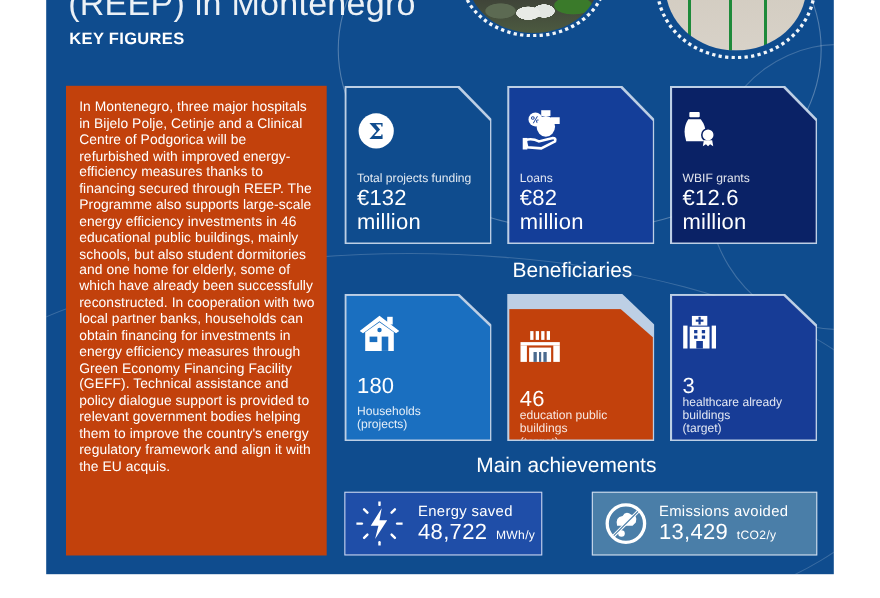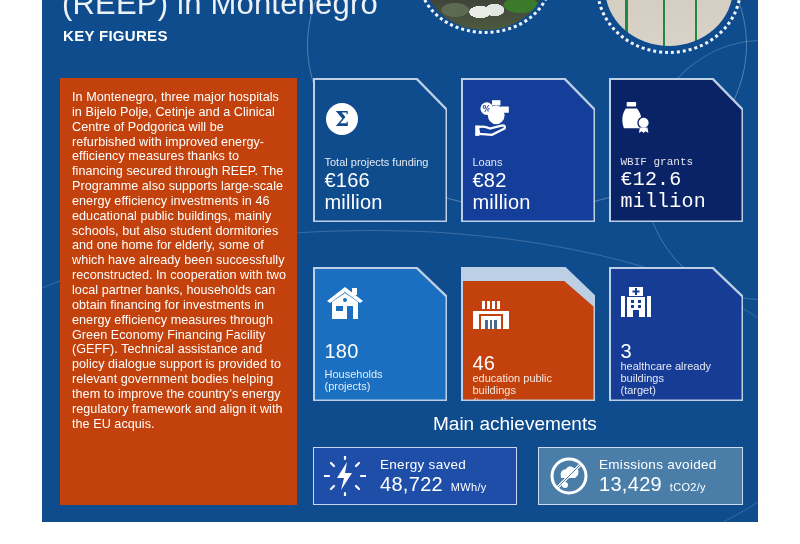--- a/index.html
+++ b/index.html
@@ -99,21 +99,21 @@
     <p>In Montenegro, three major hospitals in Bijelo Polje, Cetinje and a Clinical Centre of Podgorica will be refurbished with improved energy-efficiency measures thanks to financing secured through REEP. The Programme also supports large-scale energy efficiency investments in 46 educational public buildings, mainly schools, but also student dormitories and one home for elderly, some of which have already been successfully reconstructed. In cooperation with two local partner banks, households can obtain financing for investments in energy efficiency measures through Green Economy Financing Facility (GEFF). Technical assistance and policy dialogue support is provided to relevant government bodies helping them to improve the country's energy regulatory framework and align it with the EU acquis.</p>
   </div>
 
   <div class="card card-border" style="left:271px; top:78px; height:144px;">
     <div class="card-inner" style="background:#0f4c8e;">
       <svg class="card-icon" viewBox="0 0 34 34">
         <circle cx="17" cy="17" r="16" fill="#ffffff"></circle>
         <text x="17" y="24" text-anchor="middle" font-family="DejaVu Serif, serif" font-size="20" font-weight="bold" fill="#0f4c8e">Σ</text>
       </svg>
       <div class="card-label" style="top:76px;">Total projects funding</div>
-      <div class="card-value" style="top:89px;">€166</div>
+      <div class="card-value" style="top:89px;">€132</div>
       <div class="card-value" style="top:111px;">million</div>
     </div>
   </div>
 
   <div class="card card-border" style="left:419px; top:78px; height:144px;">
     <div class="card-inner" style="background:#143e99;">
       <svg class="card-icon" viewBox="0 0 36 40" style="top:16px; width:38px; height:42px;">
         <circle cx="13" cy="12" r="6" fill="#fff"></circle>
         <text x="13" y="15" text-anchor="middle" font-size="8" font-weight="bold" fill="#143e99" font-family="DejaVu Sans, sans-serif">%</text>
         <ellipse cx="22" cy="18" rx="8" ry="9" fill="#fff"></ellipse>
@@ -122,33 +122,34 @@
         <path d="M4 30 Q10 28 16 31 L28 28 Q31 28 30 31 L18 37 L6 36 Z" fill="none" stroke="#fff" stroke-width="2.2"></path>
         <rect x="2" y="28" width="4" height="10" fill="#fff"></rect>
       </svg>
       <div class="card-label" style="top:76px;">Loans</div>
       <div class="card-value" style="top:89px;">€82</div>
       <div class="card-value" style="top:111px;">million</div>
     </div>
   </div>
 
   <div class="card card-border" style="left:567px; top:78px; height:144px;">
-    <div class="card-inner" style="background:#0a2266;font-family:Liberation Mono, monospace;">
+    <div class="card-inner" style="background:#0a2266;">
       <svg class="card-icon" viewBox="0 0 36 36" style="top:20px;">
         <rect x="6" y="2" width="10" height="5" rx="1" fill="#fff"></rect>
         <path d="M5 9 L17 9 Q24 18 21 30 L3 30 Q-1 18 5 9 Z" fill="#fff"></path>
         <circle cx="24" cy="24" r="6" fill="#fff" stroke="#0a2266" stroke-width="1.5"></circle>
         <path d="M20 29 L19 35 L22 33 L24 35 L26 33 L29 35 L28 29" fill="#fff"></path>
       </svg>
       <div class="card-label" style="top:76px;">WBIF grants</div>
       <div class="card-value" style="top:89px;">€12.6</div>
       <div class="card-value" style="top:111px;">million</div>
     </div>
   </div>
 
+  <div class="section-title" style="left:424px; top:236px;">Beneficiaries</div>
 
   <div class="card card-border" style="left:271px; top:267px; height:134px;">
     <div class="card-inner" style="background:#1a6fc0;">
       <svg class="card-icon" viewBox="0 0 40 36" style="top:16px; width:40px; height:36px;">
         <path d="M2 16 L20 2 L38 16 L35 18 L20 7 L5 18 Z" fill="#fff"></path>
         <rect x="27" y="3" width="5" height="7" fill="#fff"></rect>
         <path d="M7 17 L20 8 L33 17 L33 34 L7 34 Z" fill="#fff"></path>
         <circle cx="20" cy="15" r="2" fill="#1a6fc0"></circle>
         <rect x="11" y="21" width="7" height="5" fill="#1a6fc0"></rect>
         <rect x="22" y="21" width="6" height="13" fill="#1a6fc0"></rect>
@@ -198,21 +199,21 @@
       </svg>
       <div class="card-value" style="top:71px;">3</div>
       <div class="card-label" style="top:91px;">healthcare already</div>
       <div class="card-label" style="top:103px;">buildings</div>
       <div class="card-label" style="top:115px;">(target)</div>
     </div>
   </div>
 
   <div class="section-title" style="left:391px; top:413px;">Main achievements</div>
 
-  <div class="ach" style="left:271px; width:204px; background:#1f4ea8;padding-left:28px;">
+  <div class="ach" style="left:271px; width:180px; background:#1f4ea8;padding-left:28px;">
     <svg class="ach-icon" viewBox="0 0 42 40">
       <path d="M23 6 L13 22 L20 22 L17 34 L28 17 L21 17 Z" fill="#fff"></path>
       <g stroke="#fff" stroke-width="2.2" stroke-linecap="round">
         <line x1="21" y1="0" x2="21" y2="3"></line>
         <line x1="21" y1="37" x2="21" y2="40"></line>
         <line x1="0" y1="20" x2="5" y2="20"></line>
         <line x1="37" y1="20" x2="42" y2="20"></line>
         <line x1="7" y1="7" x2="10" y2="10"></line>
         <line x1="32" y1="30" x2="35" y2="33"></line>
         <line x1="7" y1="33" x2="10" y2="30"></line>

